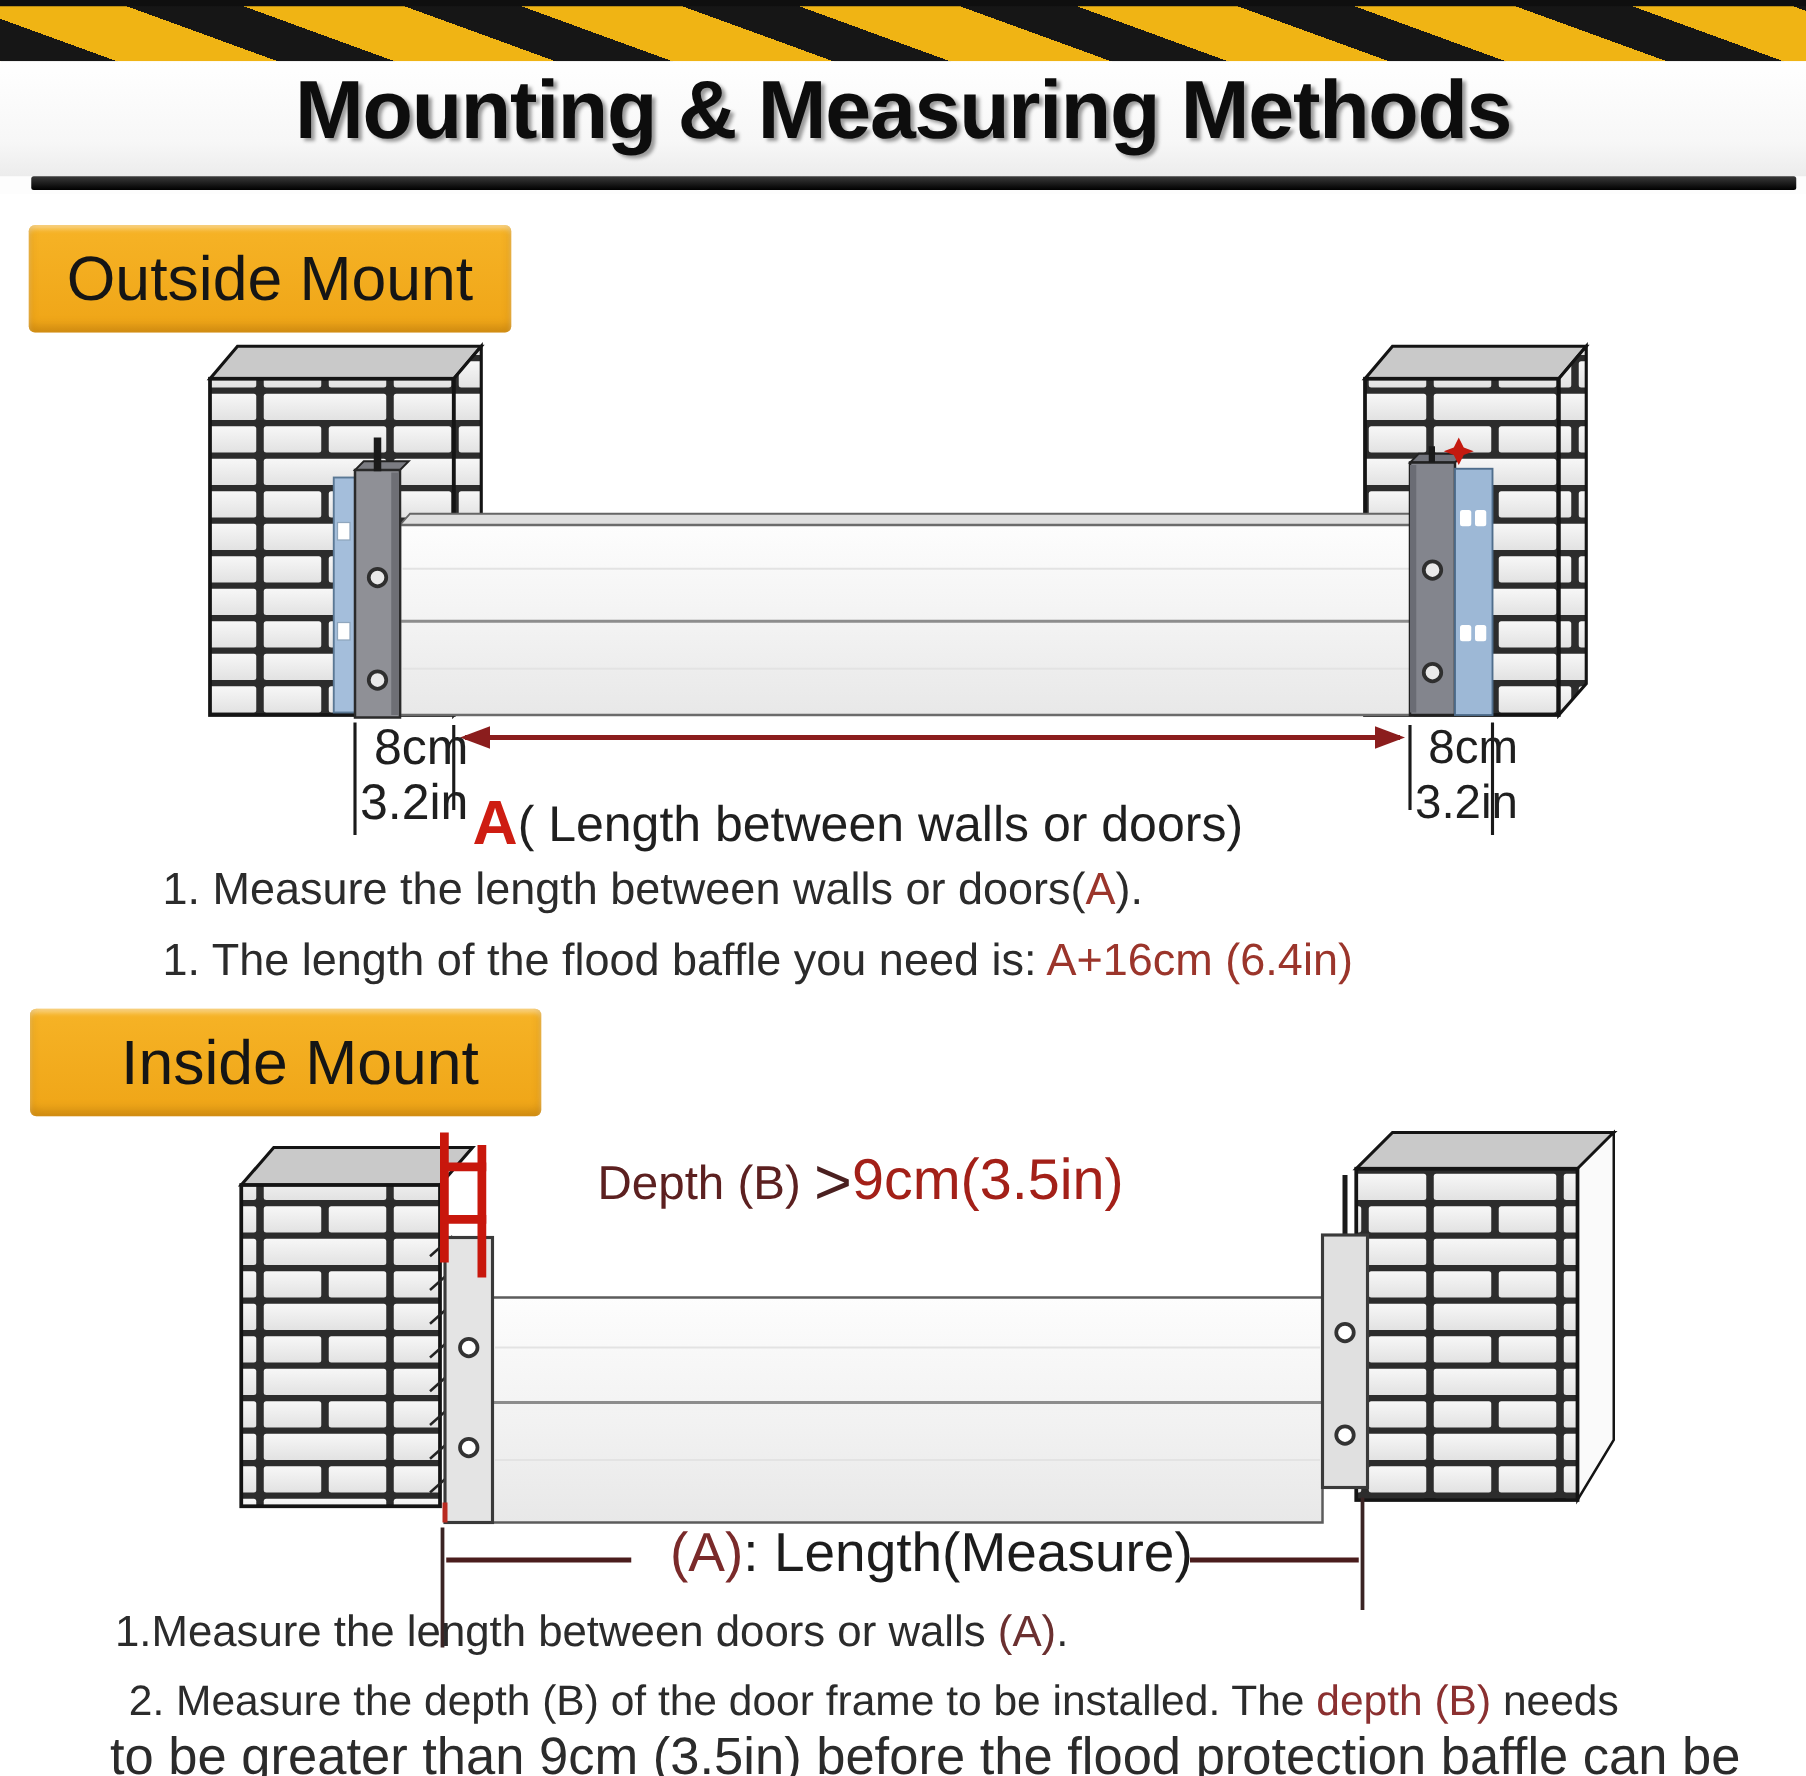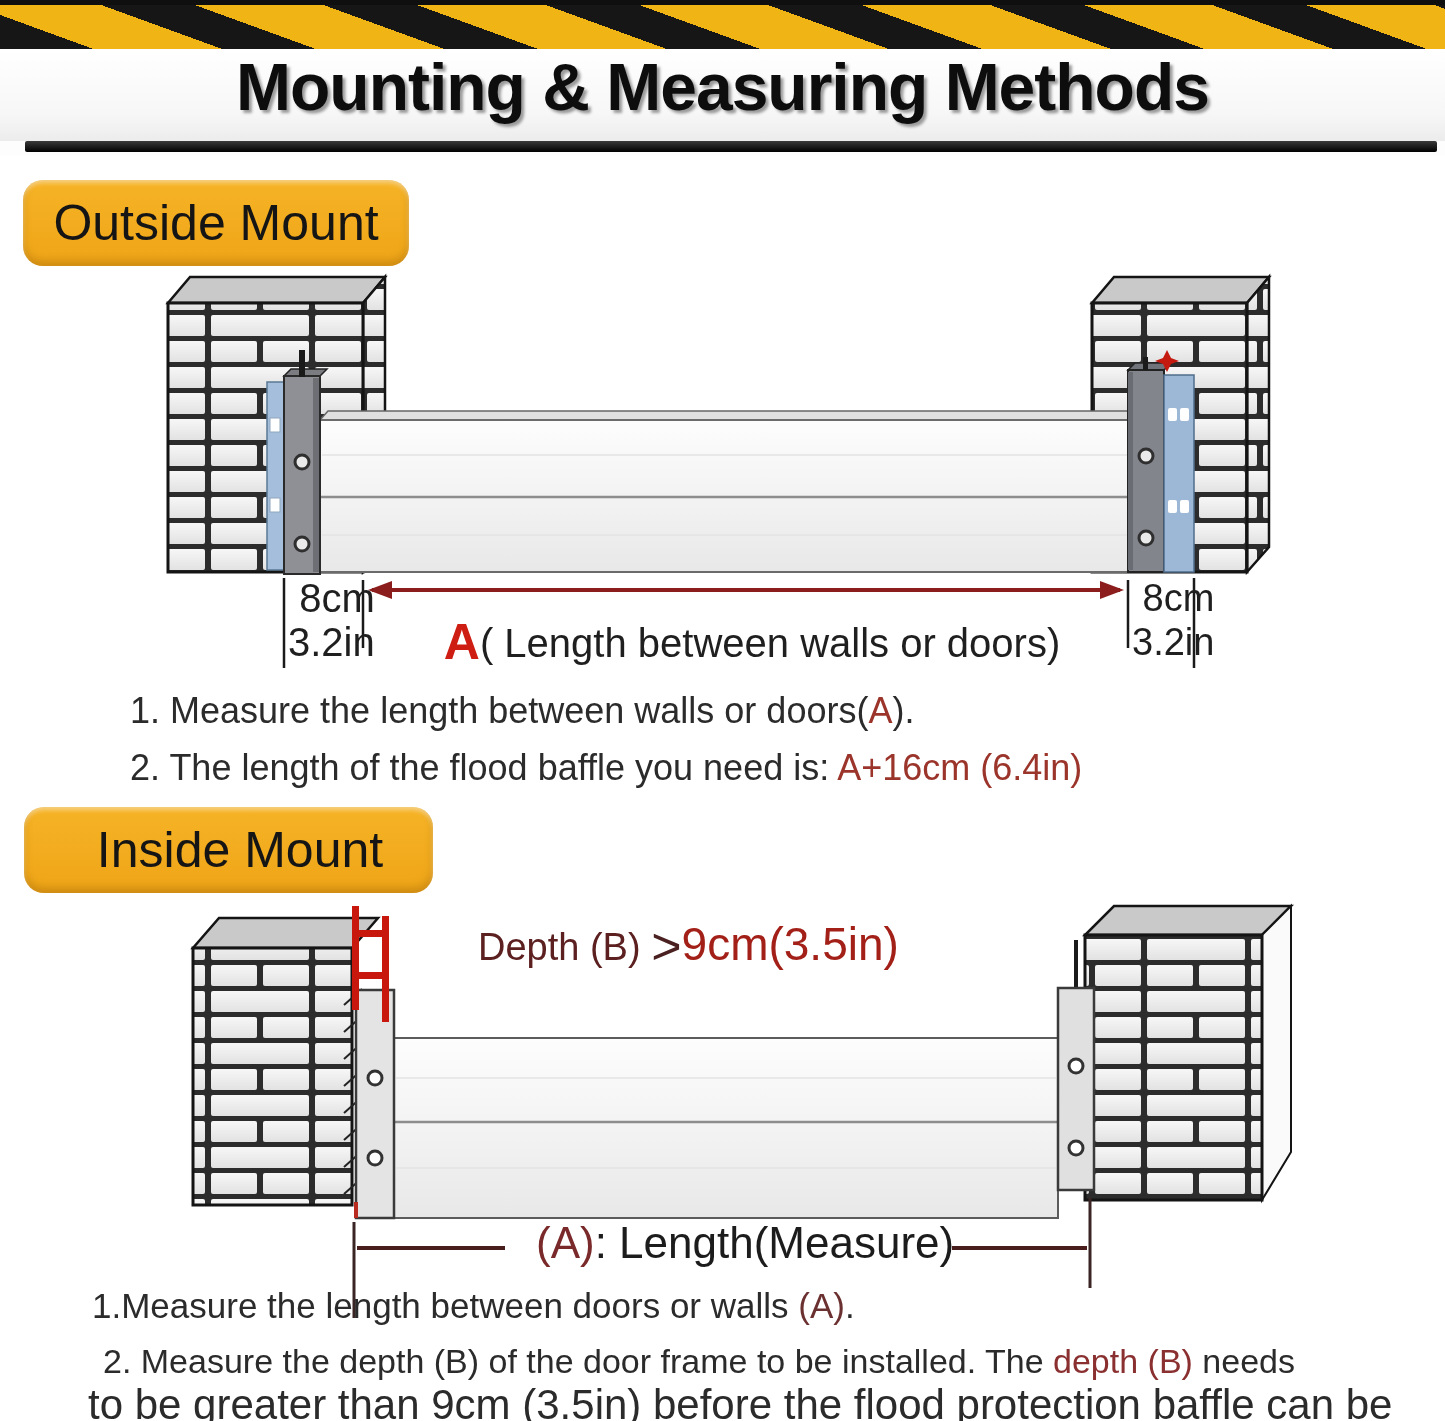--- a/index.html
+++ b/index.html
@@ -13,37 +13,37 @@
            background:repeating-linear-gradient(20deg,#161616 0 32px,#f0b414 32px 76px);}
   .title-band{position:absolute;left:0;top:49px;width:100%;height:92px;
               background:linear-gradient(180deg,#ffffff 0%,#f7f7f7 70%,#ececec 100%);
               display:flex;align-items:flex-start;justify-content:center;}
   .page-title{margin:0;font-size:66px;font-weight:bold;color:#0d0d0d;letter-spacing:-1px;
               text-shadow:3px 3px 3px #9a9a9a;}
   .banner-bottombar{position:absolute;left:25px;top:141px;width:1412px;height:11px;
                     background:linear-gradient(180deg,#3a3a3a,#000);border-radius:2px;}
 
   
-  .badge{position:absolute;width:386px;height:86px;border-radius:20px;
+  .badge{position:absolute;width:386px;height:86px;border-radius:5px;
          background:linear-gradient(180deg,#f6b326 0%,#efa517 100%);
          box-shadow:inset 0 -5px 8px rgba(120,70,0,.28), inset 0 3px 4px rgba(255,255,255,.45);
          display:flex;align-items:center;justify-content:center;
          font-size:50px;color:#151515;}
   #badge-outside{left:23px;top:180px;}
   #badge-inside{left:24px;top:807px;padding-left:23px;}
 
   
   .diagram-svg{position:absolute;left:0;top:0;width:1445px;height:1421px;}
 
   
   .lbl{position:absolute;color:#1f1f1f;white-space:nowrap;text-align:right;}
   .dim-pair{font-size:40px;line-height:44px;}
   #dim1-left{left:288px;top:576px;}
   #dim1-right{left:1132px;top:576px;font-size:38px;}
-  #span-label1{left:378px;top:613px;width:748px;text-align:center;font-size:40px;}
+  #span-label1{left:378px;top:629px;width:748px;text-align:left;font-size:40px;}
   #span-label1 .big-a{color:#ce1d12;font-weight:bold;font-size:50px;vertical-align:-2px;}
 
   .step{position:absolute;font-size:36px;color:#2b2b2b;}
   #out-step1{left:130px;top:690px;}
   #out-step2{left:130px;top:747px;}
   .em-out{color:#9b352b;}
 
   #depth-label{left:478px;top:916px;font-size:38px;color:#5c2020;}
   #depth-label .gt{font-size:52px;color:#4a2020;vertical-align:-4px;}
   #depth-label .dval{font-size:46px;color:#a32018;}
@@ -234,21 +234,21 @@
     <div>3.2in</div>
   </div>
   <div class="lbl" id="span-label1">
     <span class="big-a">A</span><span>( Length between walls or doors)</span>
   </div>
 
   <div class="step" id="out-step1">
     <span>1. Measure the length between walls or doors(</span><span class="em-out">A</span><span>).</span>
   </div>
   <div class="step" id="out-step2">
-    <span>2. The length of the flood baffle you need is: </span><span class="em-out">A+16cm (6.4in)</span><span></span>
+    <span>1. The length of the flood baffle you need is: </span><span class="em-out">A+16cm (6.4in)</span><span></span>
   </div>
 
   <div class="lbl" id="depth-label">
     <span>Depth (B) </span><span class="gt">&gt;</span><span class="dval">9cm(3.5in)</span>
   </div>
   <div class="lbl" id="length-label">
     <span class="maroon">(A)</span><span>: Length(Measure)</span>
   </div>
 
   <div class="step" id="in-step1">

